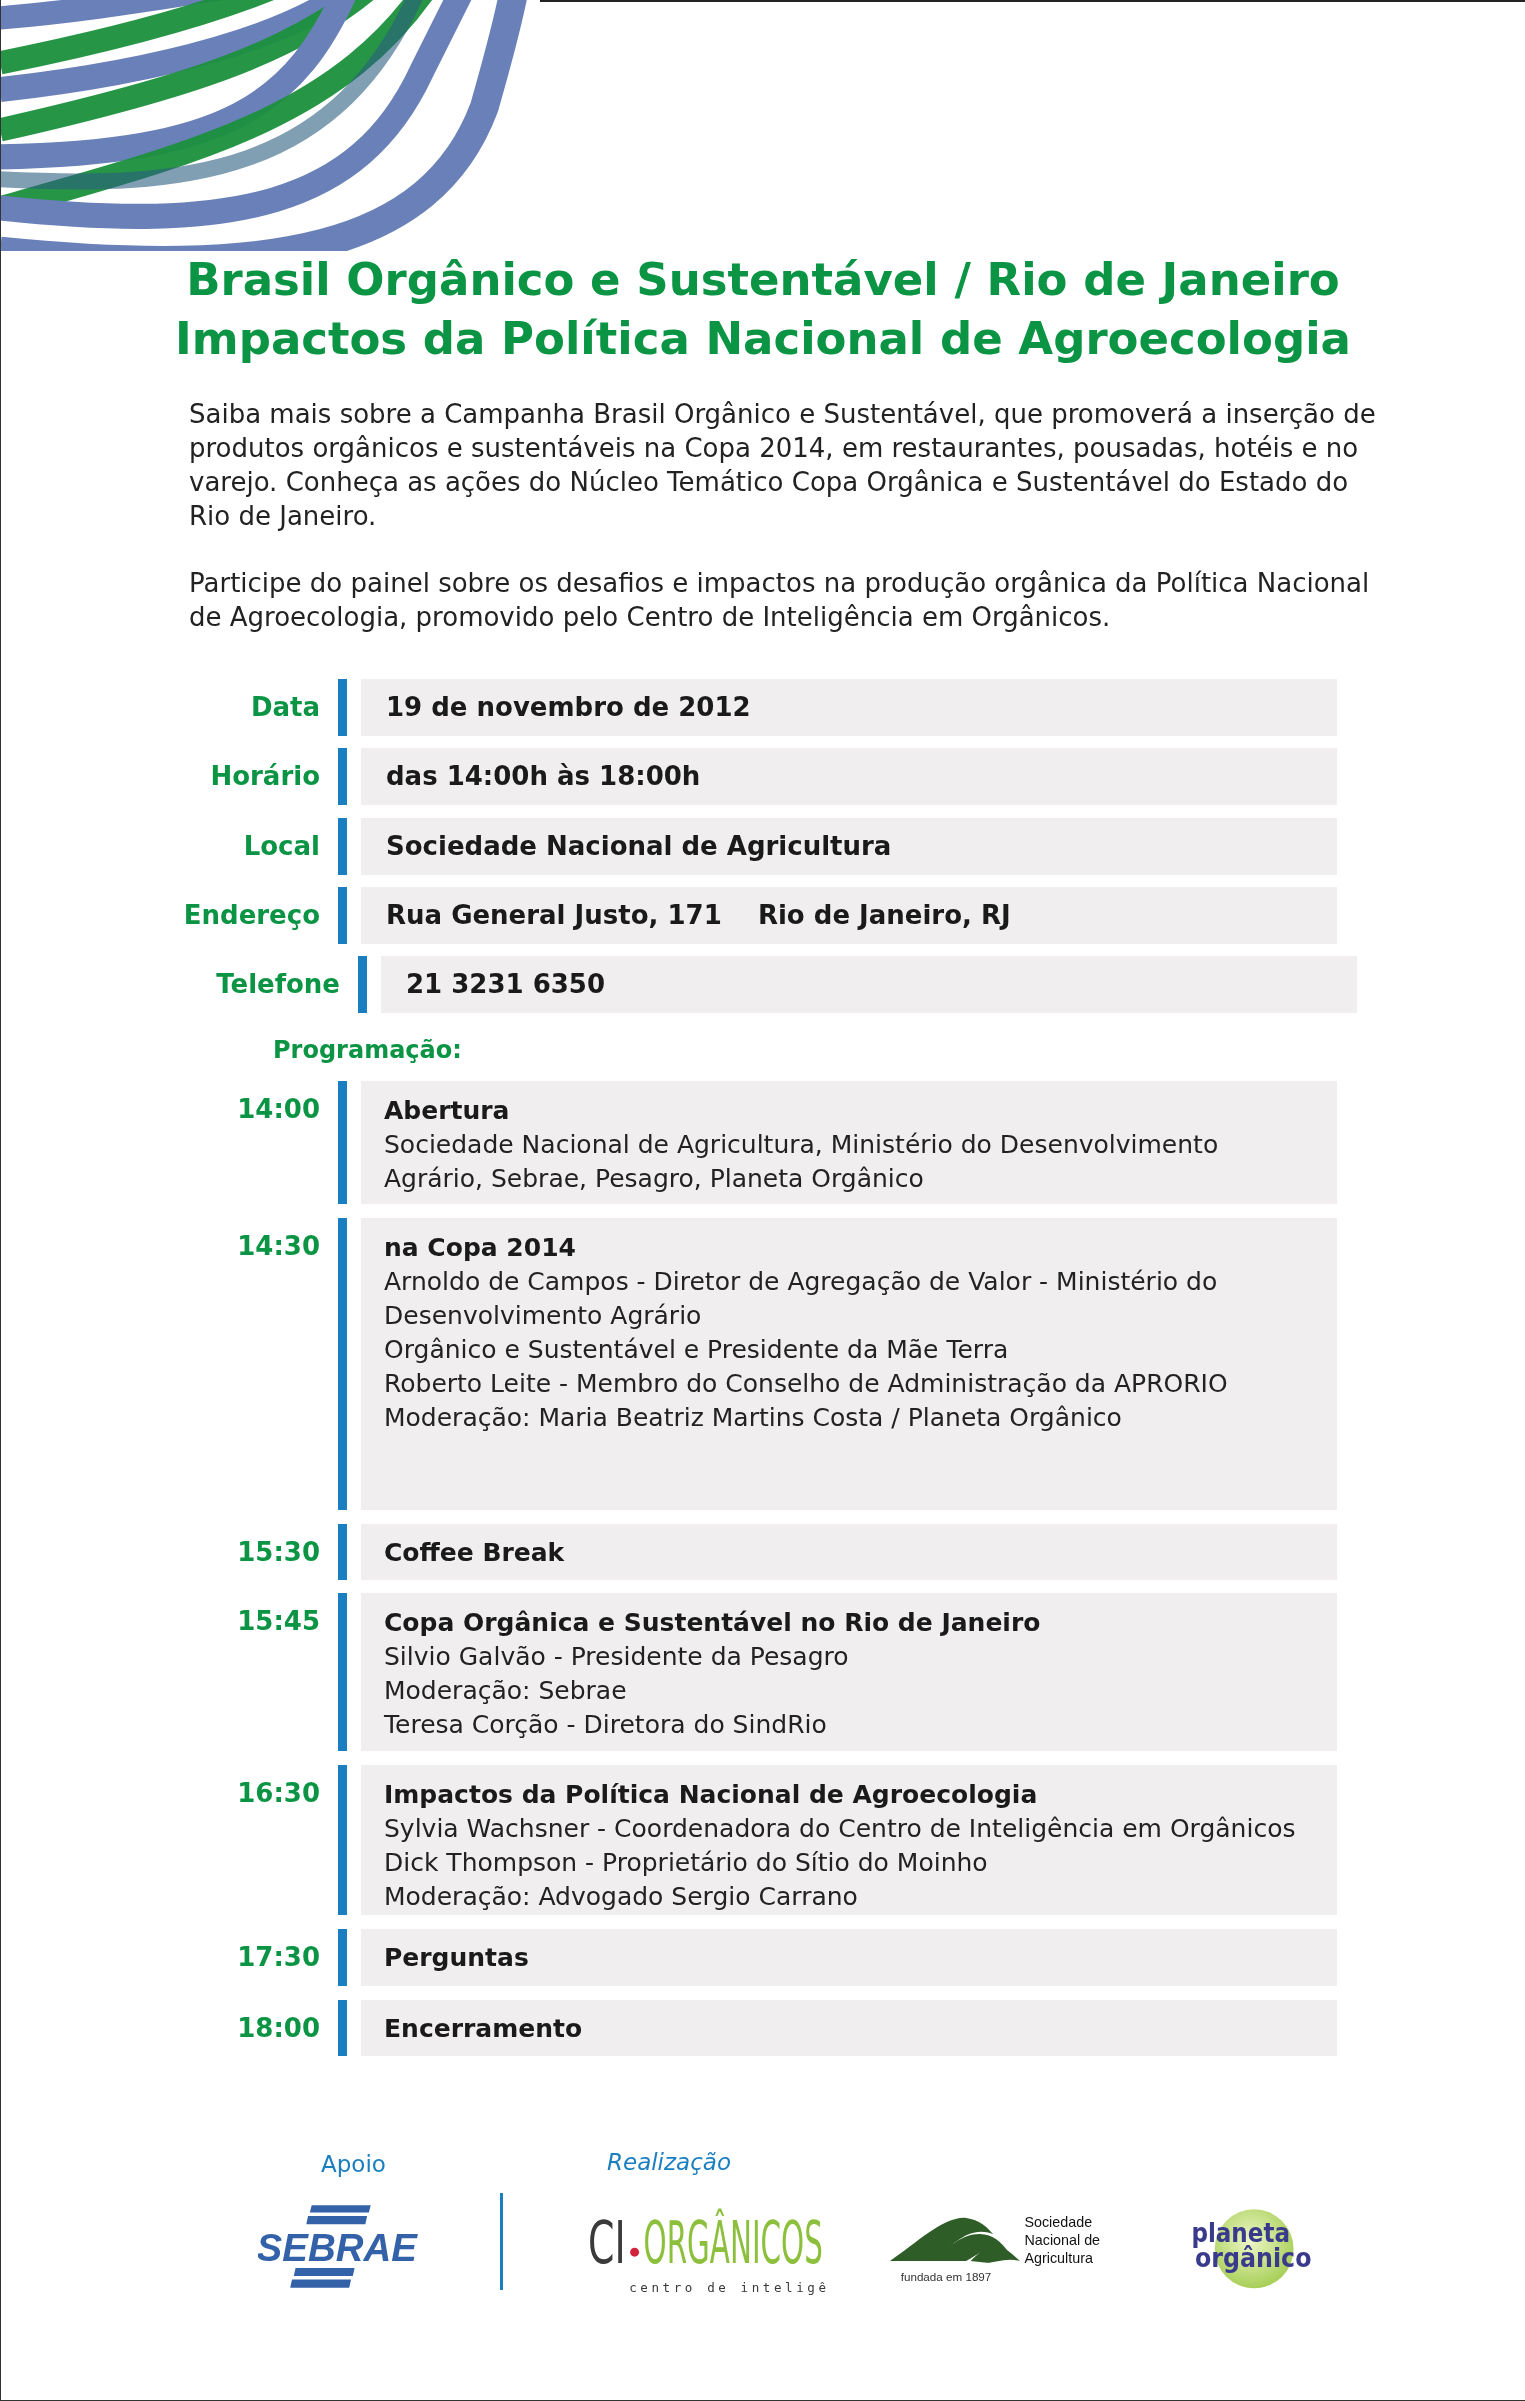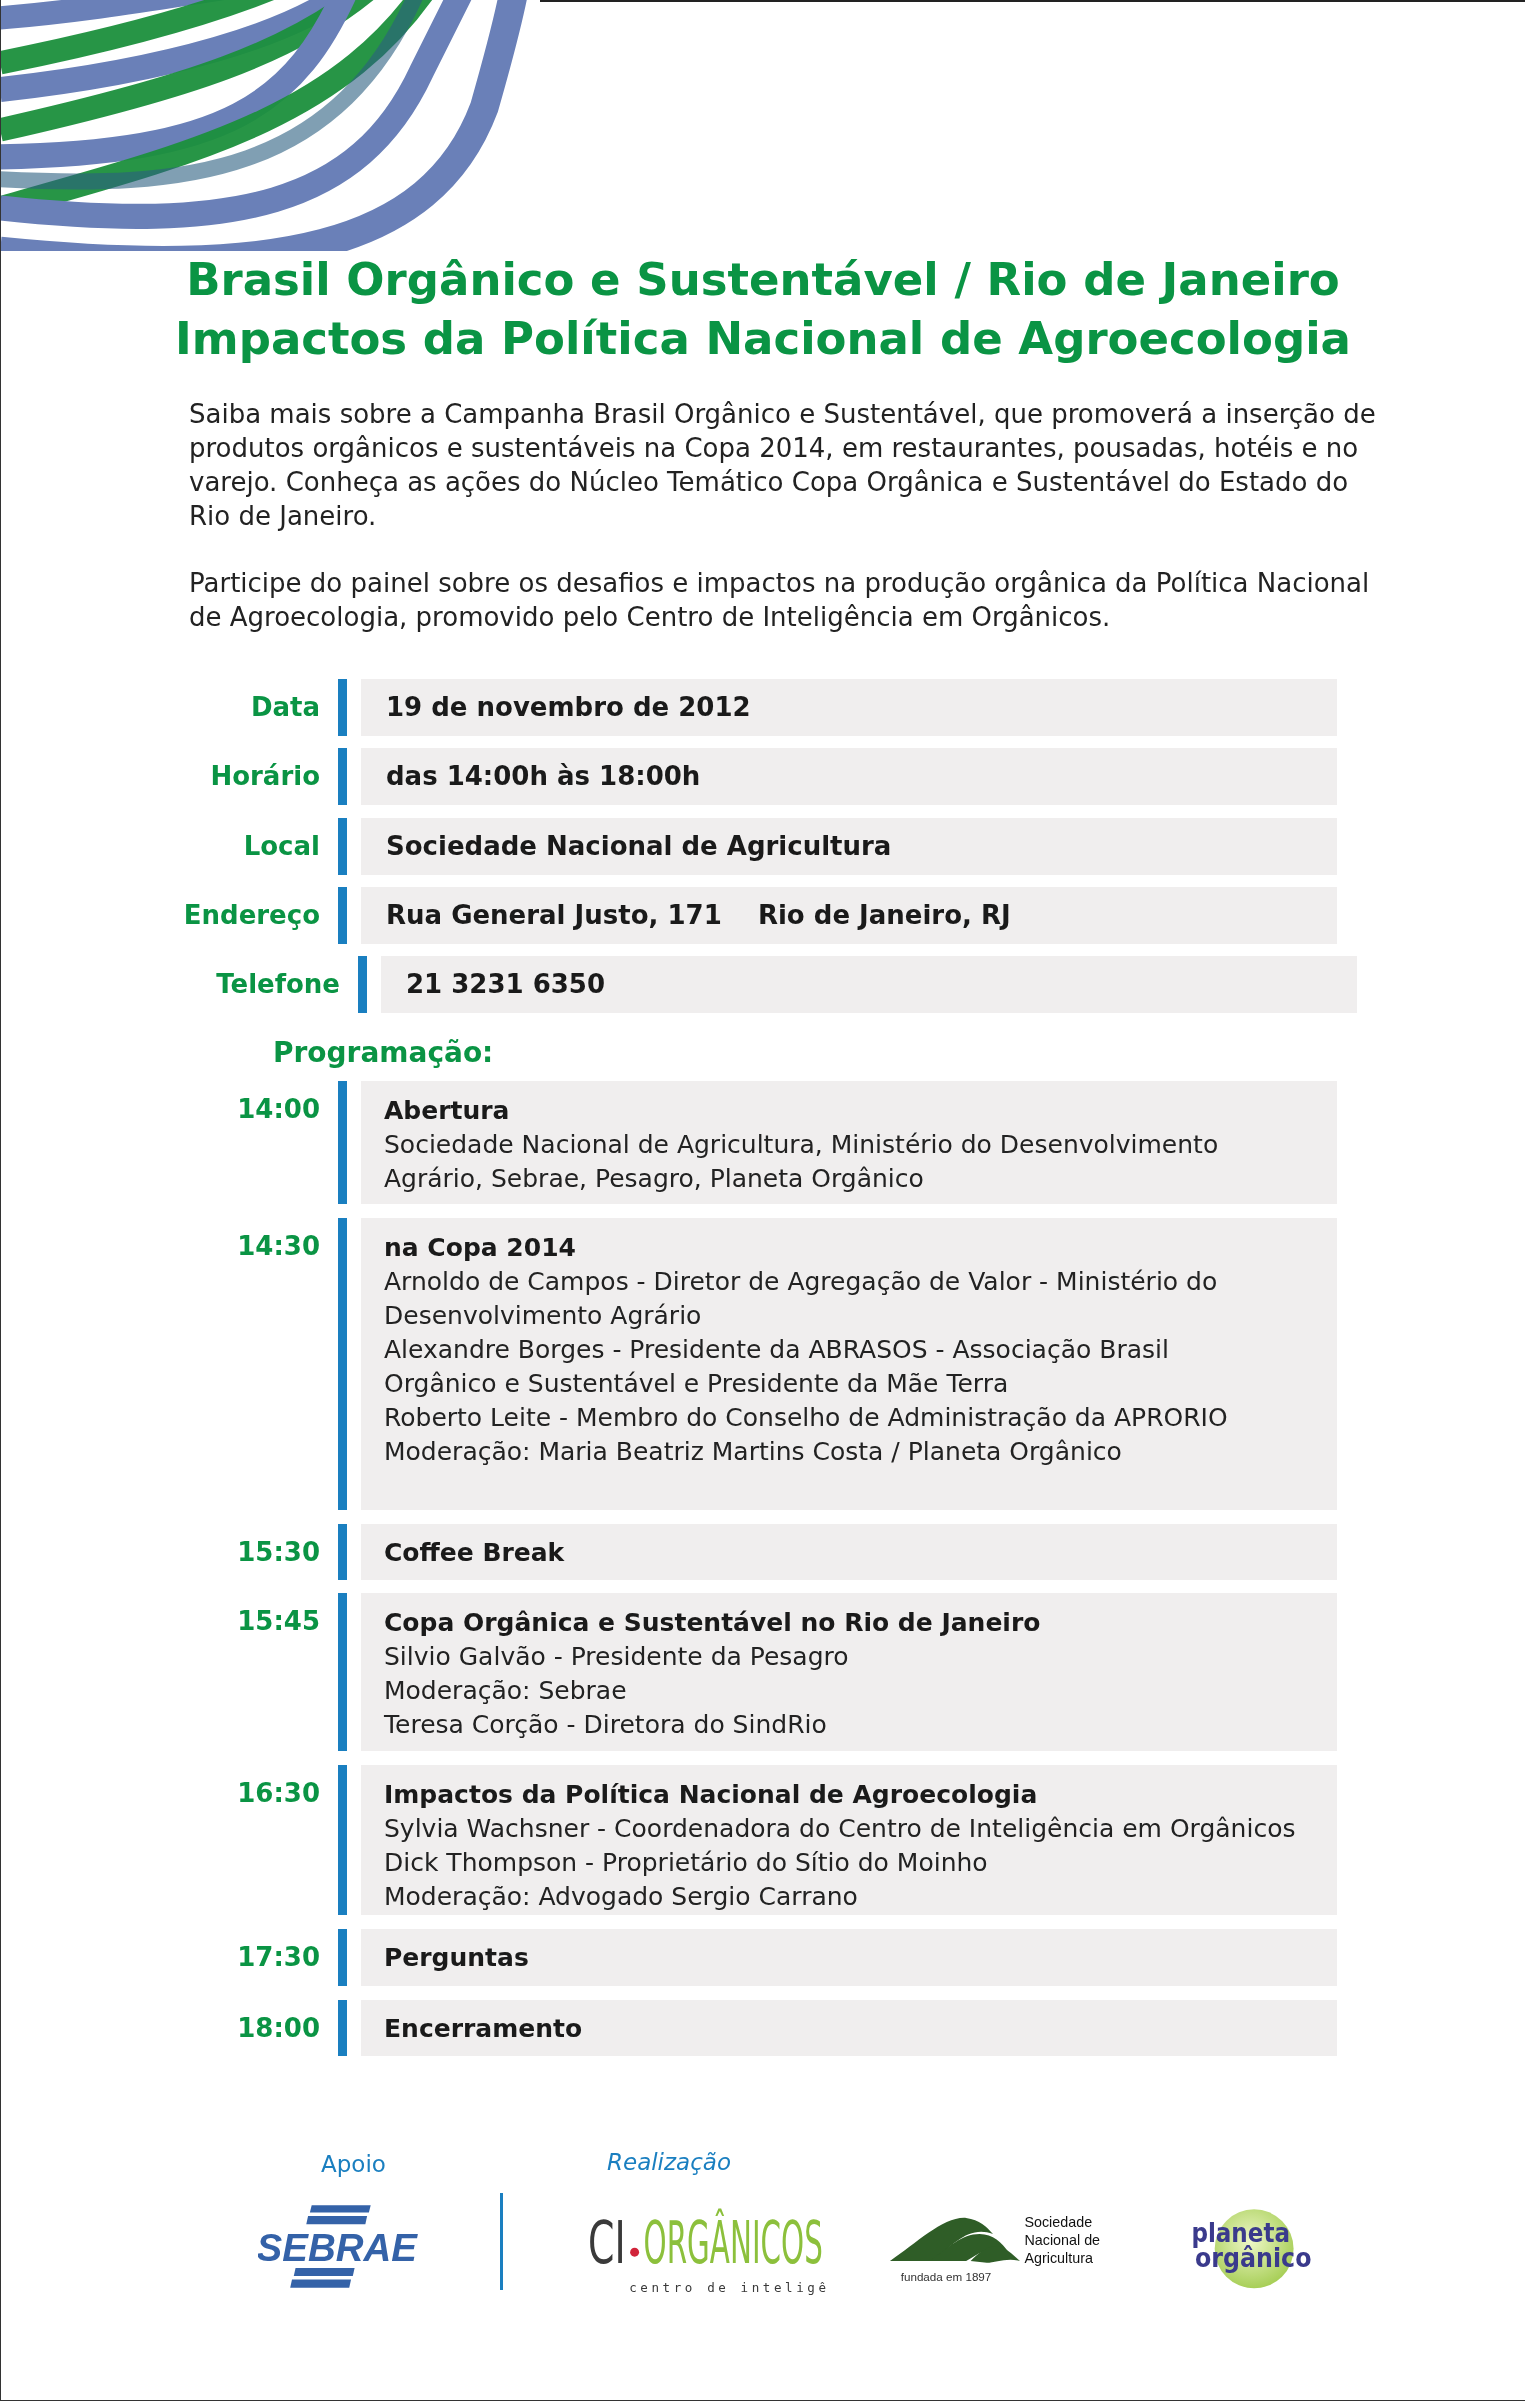--- a/index.html
+++ b/index.html
@@ -15,21 +15,21 @@
   .intro { position: absolute; left: 189px; width: 1202px; color: #222; font-size: 26px; line-height: 34px; }
   .intro.p1 { top: 397px; }
   .intro.p2 { top: 566px; }
 
   .info-row, .prog-row { position: absolute; left: 0; width: 1526px; }
   .label { position: absolute; right: calc(1526px - 320px); color: #0a9444; font-weight: bold; font-size: 26px; text-align: right; white-space: nowrap; }
   .bar { position: absolute; left: 338px; width: 9px; background: #1a7fc0; }
   .box { position: absolute; left: 361px; width: 976px; background: #f0eeee; }
   .box-text { position: absolute; left: 386px; color: #1a1a1a; font-size: 26px; white-space: nowrap; font-weight: bold; }
 
-  .prog-heading { position: absolute; left: 273px; top: 1036px; color: #0a9444; font-weight: bold; font-size: 28px; }
+  .prog-heading { position: absolute; left: 273px; top: 1036px; color: #0a9444; font-weight: bold; font-size: 24px; }
 
   .prog-content { position: absolute; left: 384px; width: 951px; font-size: 25px; line-height: 34px; color: #222; }
   .prog-title { font-weight: bold; color: #1a1a1a; }
   .prog-line { font-weight: normal; }
 
   .footer-label { position: absolute; color: #1a7fc0; font-size: 23px; margin-left: 9px; }
   .divider { position: absolute; left: 500px; top: 2193px; width: 2.7px; height: 97px; background: #1a7fc0; }
   .logo { position: absolute; }
 </style>
 </head>
@@ -104,21 +104,20 @@
       </div>
     </div>
     <div class="prog-row" style="top: 1218px; height: 292px;">
       <div class="label" style="top:12.6px">14:30</div>
       <div class="bar" style="top:0;height:292px"></div>
       <div class="box" style="top:0;height:292px"></div>
       <div class="prog-content" style="top:12.6px">
         <div class="prog-title">na Copa 2014</div>
         <div class="prog-line">Arnoldo de Campos - Diretor de Agregação de Valor - Ministério do</div>
         <div class="prog-line">Desenvolvimento Agrário</div>
-        <div class="prog-line">Alexandre Borges - Presidente da ABRASOS - Associação Brasil</div>
         <div class="prog-line">Orgânico e Sustentável e Presidente da Mãe Terra</div>
         <div class="prog-line">Roberto Leite - Membro do Conselho de Administração da APRORIO</div>
         <div class="prog-line">Moderação: Maria Beatriz Martins Costa / Planeta Orgânico</div>
       </div>
     </div>
     <div class="prog-row" style="top: 1524px; height: 56px;">
       <div class="label" style="top:12.6px">15:30</div>
       <div class="bar" style="top:0;height:56px"></div>
       <div class="box" style="top:0;height:56px"></div>
       <div class="prog-content" style="top:11.7px">

